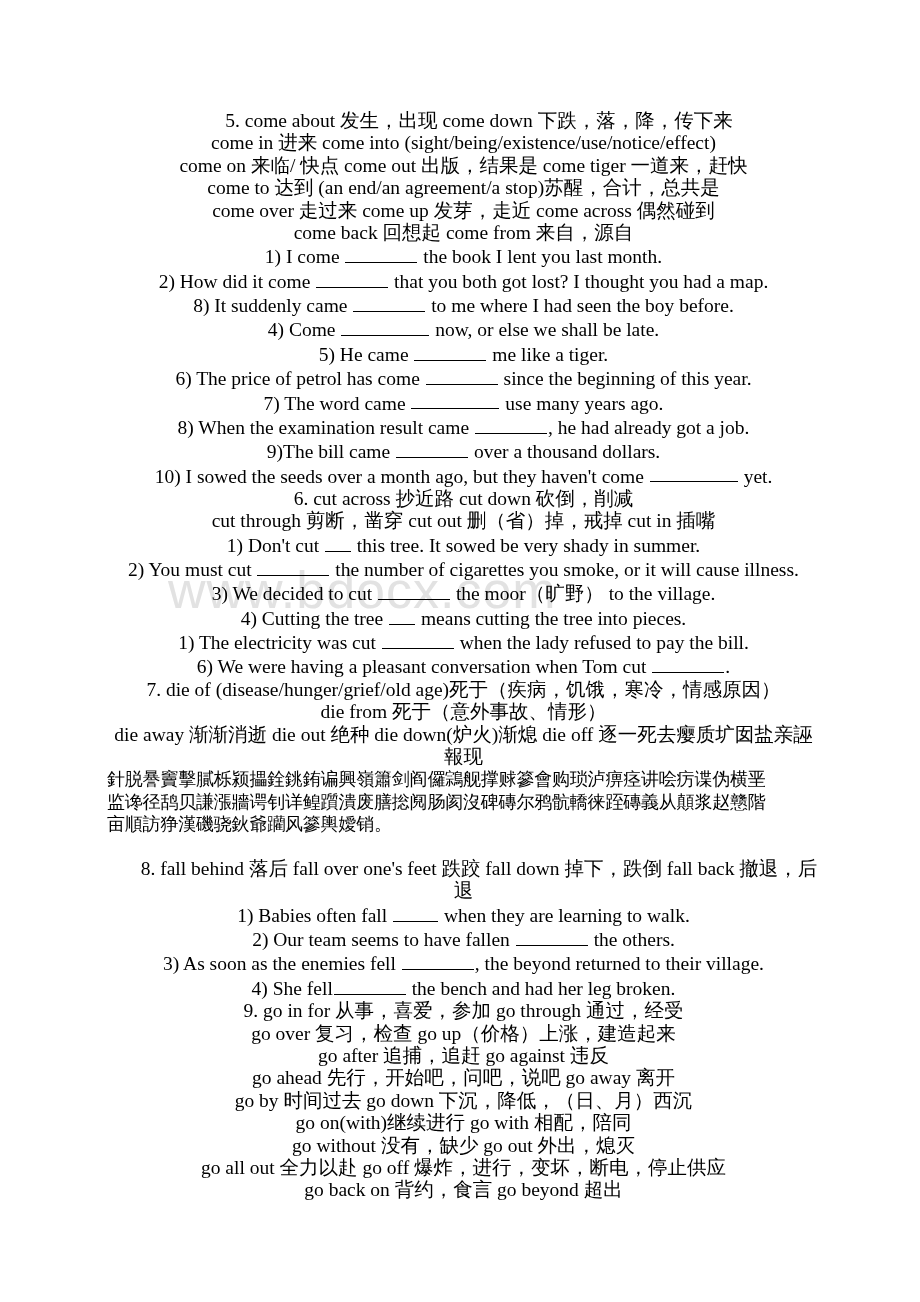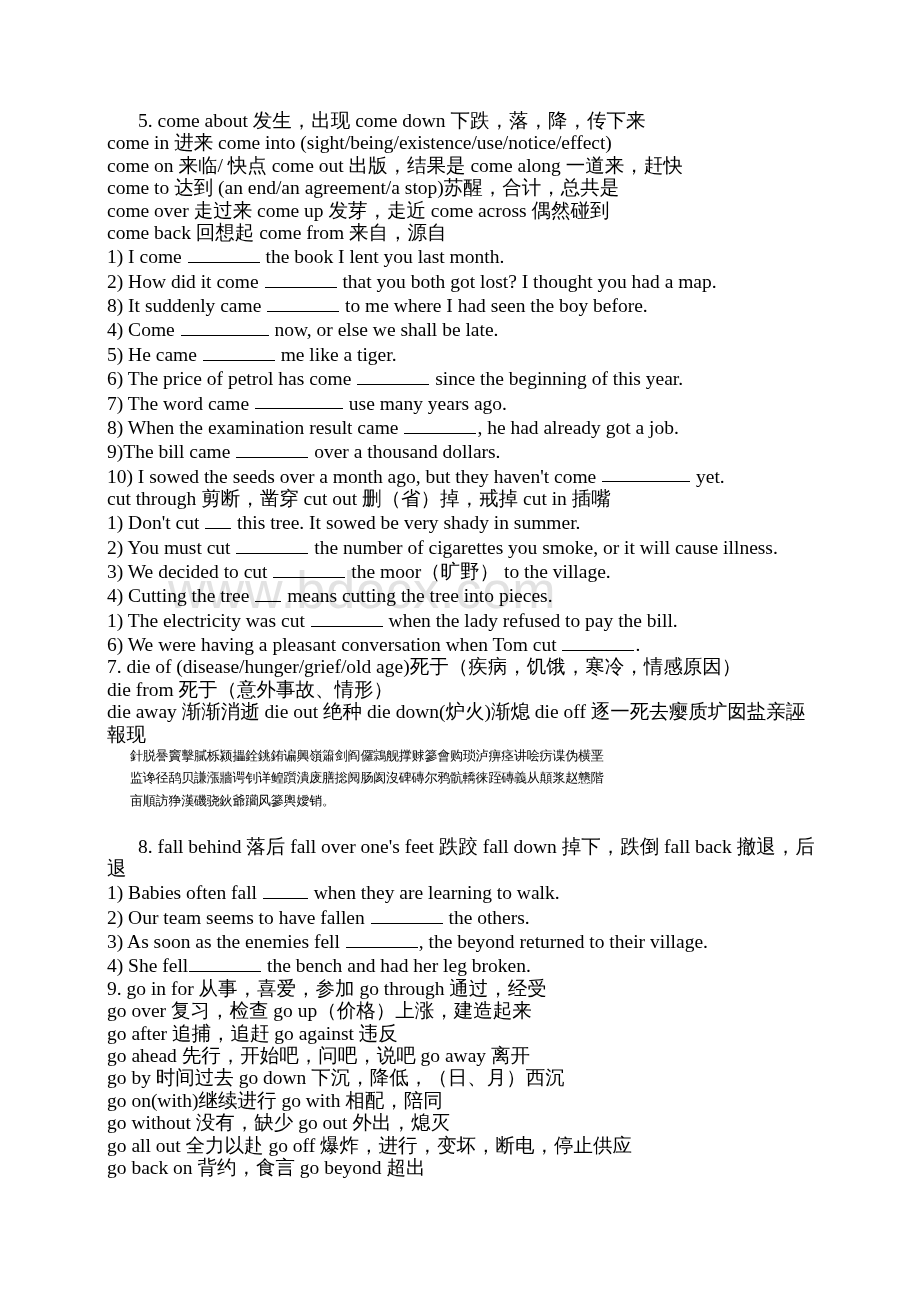--- a/index.html
+++ b/index.html
@@ -38,34 +38,34 @@
   }
   .content {
     position: relative;
     z-index: 2;
   }
   .ln {
     font-size: 19.5px;
     line-height: 22.4px;
     white-space: pre-wrap;
     letter-spacing: 0px;
+    text-align: center;
   }
   .indent {
     text-indent: 31px;
   }
   .gap {
     height: 22.4px;
   }
   .cjk {
-    font-family: Liberation Mono, monospace;
-    font-size: 13px;
+    font-family: Liberation Serif, serif;
+    font-size: 18px;
     line-height: 22.4px;
     letter-spacing: -0.2px;
     white-space: pre-wrap;
-    margin-left: 23px;
   }
   .blank {
     display: inline-block;
     border-bottom: 1.4px solid #000;
     vertical-align: baseline;
     height: 0.92em;
     margin: 0 1px;
   }
   .b-xs { width: 26px; }
   .b-s  { width: 45px; }
@@ -76,36 +76,37 @@
 <body>
 
 <div id="page">
 
   <div class="watermark">www.bdocx.com</div>
 
   <div class="content">
 
     <div class="ln indent">5. come about 发生，出现 come down 下跌，落，降，传下来</div>
     <div class="ln">come in 进来 come into (sight/being/existence/use/notice/effect)</div>
-    <div class="ln">come on 来临/ 快点 come out 出版，结果是 come along 一道来，赶快</div>
+    <div class="ln">come on 来临/ 快点 come out 出版，结果是 come tiger 一道来，赶快</div>
     <div class="ln">come to 达到 (an end/an agreement/a stop)苏醒，合计，总共是</div>
     <div class="ln">come over 走过来 come up 发芽，走近 come across 偶然碰到</div>
     <div class="ln">come back 回想起 come from 来自，源自</div>
 
     <div class="ln"><span>1) I come </span><span class="blank b-m"></span><span> the book I lent you last month.</span></div>
     <div class="ln"><span>2) How did it come </span><span class="blank b-m"></span><span> that you both got lost? I thought you had a map.</span></div>
     <div class="ln"><span>8) It suddenly came </span><span class="blank b-m"></span><span> to me where I had seen the boy before.</span></div>
     <div class="ln"><span>4) Come </span><span class="blank b-l"></span><span> now, or else we shall be late.</span></div>
     <div class="ln"><span>5) He came </span><span class="blank b-m"></span><span> me like a tiger.</span></div>
     <div class="ln"><span>6) The price of petrol has come </span><span class="blank b-m"></span><span> since the beginning of this year.</span></div>
     <div class="ln"><span>7) The word came </span><span class="blank b-l"></span><span> use many years ago.</span></div>
     <div class="ln"><span>8) When the examination result came </span><span class="blank b-m"></span><span>, he had already got a job.</span></div>
     <div class="ln"><span>9)The bill came </span><span class="blank b-m"></span><span> over a thousand dollars.</span></div>
     <div class="ln"><span>10) I sowed the seeds over a month ago, but they haven't come </span><span class="blank b-l"></span><span> yet.</span></div>
 
+    <div class="ln">6. cut across 抄近路 cut down 砍倒，削减</div>
     <div class="ln">cut through 剪断，凿穿 cut out 删（省）掉，戒掉 cut in 插嘴</div>
 
     <div class="ln"><span>1) Don't cut </span><span class="blank b-xs"></span><span> this tree. It sowed be very shady in summer.</span></div>
     <div class="ln"><span>2) You must cut </span><span class="blank b-m"></span><span> the number of cigarettes you smoke, or it will cause illness.</span></div>
     <div class="ln"><span>3) We decided to cut </span><span class="blank b-m"></span><span> the moor（旷野） to the village.</span></div>
     <div class="ln"><span>4) Cutting the tree </span><span class="blank b-xs"></span><span> means cutting the tree into pieces.</span></div>
     <div class="ln"><span>1) The electricity was cut </span><span class="blank b-m"></span><span> when the lady refused to pay the bill.</span></div>
     <div class="ln"><span>6) We were having a pleasant conversation when Tom cut </span><span class="blank b-m"></span><span>.</span></div>
 
     <div class="ln">7. die of (disease/hunger/grief/old age)死于（疾病，饥饿，寒冷，情感原因）</div>

